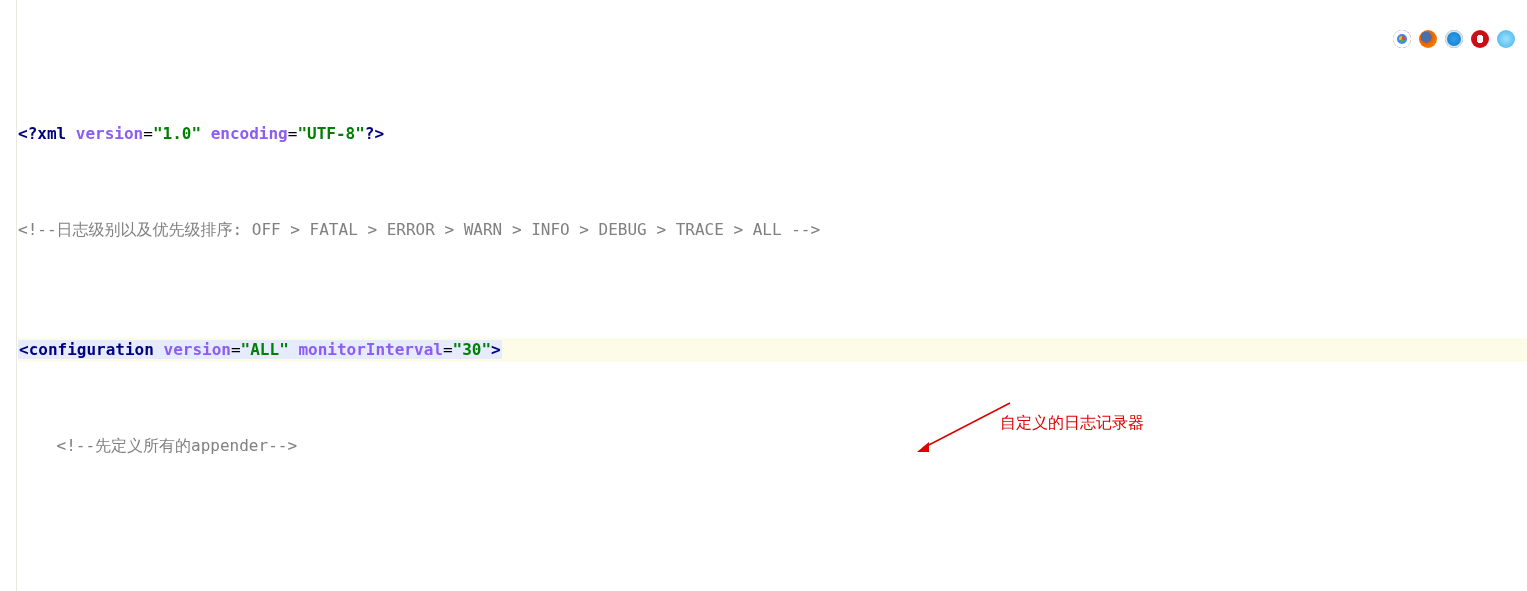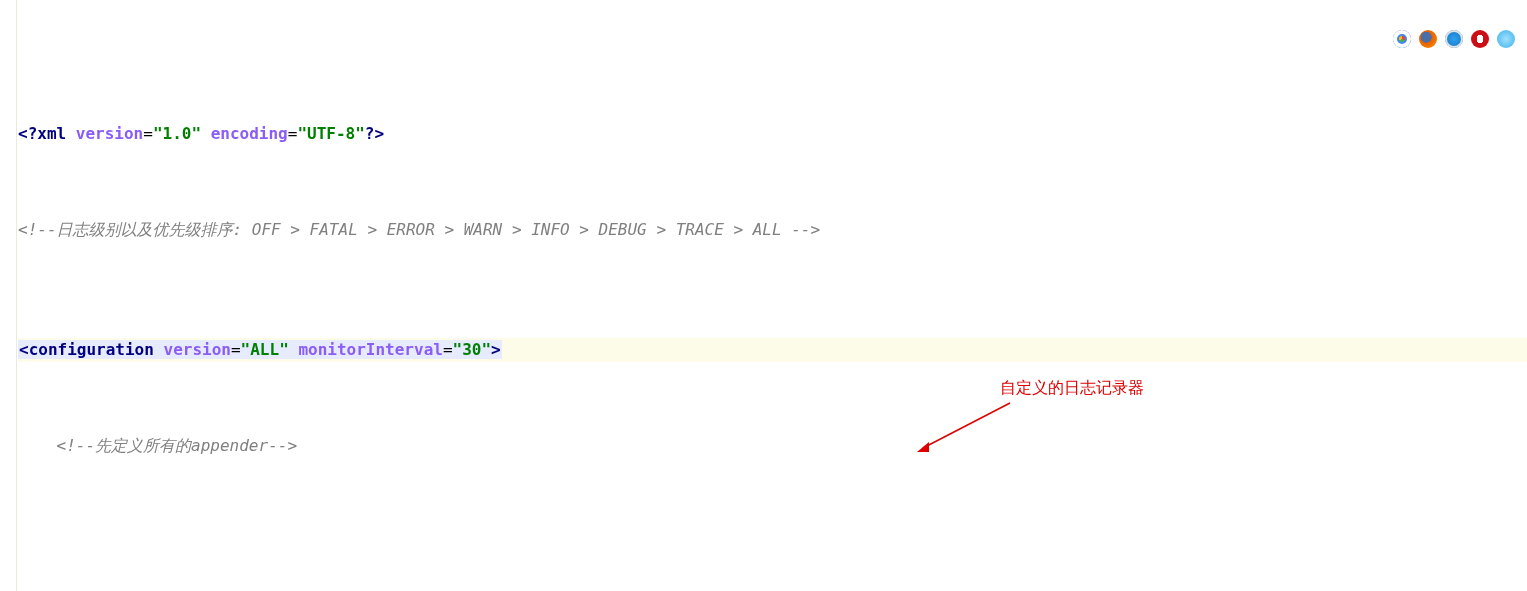--- a/index.html
+++ b/index.html
@@ -2,21 +2,21 @@
 <html><head>
 <meta charset="utf-8">
 <style>
   html,body{margin:0;padding:0;background:#fff;font-family:"DejaVu Sans Mono","Courier New",monospace;font-size:16px;line-height:1.5}
   .editor{position:relative;padding:2px 0 2px 18px;white-space:pre;color:#000}
   .gutter{position:absolute;left:0;top:0;bottom:0;width:16px;background:#fff;border-right:1px solid #e8eadf}
   .line{min-height:24px}
   .kw{color:#000080;font-weight:bold}     
   .attr{color:#8b5cf6;font-weight:bold}   
   .val{color:#008000;font-weight:bold}    
-  .cmt{color:#808080;font-style:italic}   
+  .cmt{color:#808080;}   
   .punct{color:#000}
   .hl-line{background:#fcfce8}
   .hl-tag{background:#e6ebff;padding:0 1px}
   .annot{position:absolute;color:#d00;font-family:"Microsoft YaHei","PingFang SC",sans-serif;font-size:16px}
   .browser-icons{position:absolute;top:30px;right:12px;display:flex;gap:8px}
   .bicon{width:18px;height:18px;border-radius:50%}
   svg.arrow{position:absolute;pointer-events:none}
 </style>
 </head>
 <body>
@@ -54,21 +54,21 @@
   
 
   
   
   
   
 
   
 
   
-  <div class="annot" style="left:1000px;top:376px">自定义的日志记录器</div>
+  <div class="annot" style="left:1000px;top:411px">自定义的日志记录器</div>
   <svg class="arrow" style="left:915px;top:400px" width="100" height="55">
     <line x1="95" y1="3" x2="8" y2="48" stroke="#d00" stroke-width="1.5"></line>
     <polygon points="2,52 14,42 14,52" fill="#d00"></polygon>
   </svg>
 
   
   <div class="browser-icons">
     <span class="bicon" style="background:conic-gradient(#ea4335 0 120deg,#4caf50 120deg 240deg,#fbbc05 240deg 360deg);box-shadow:inset 0 0 0 4px #fff,inset 0 0 0 6px #4285f4"></span>
     <span class="bicon" style="background:radial-gradient(circle at 40% 40%,#4a6ea9 35%,#e66000 36%,#ff9500)"></span>
     <span class="bicon" style="background:radial-gradient(circle,#2fa0ec,#0d6fc4);box-shadow:inset 0 0 0 2px #e3e3e3"></span>

